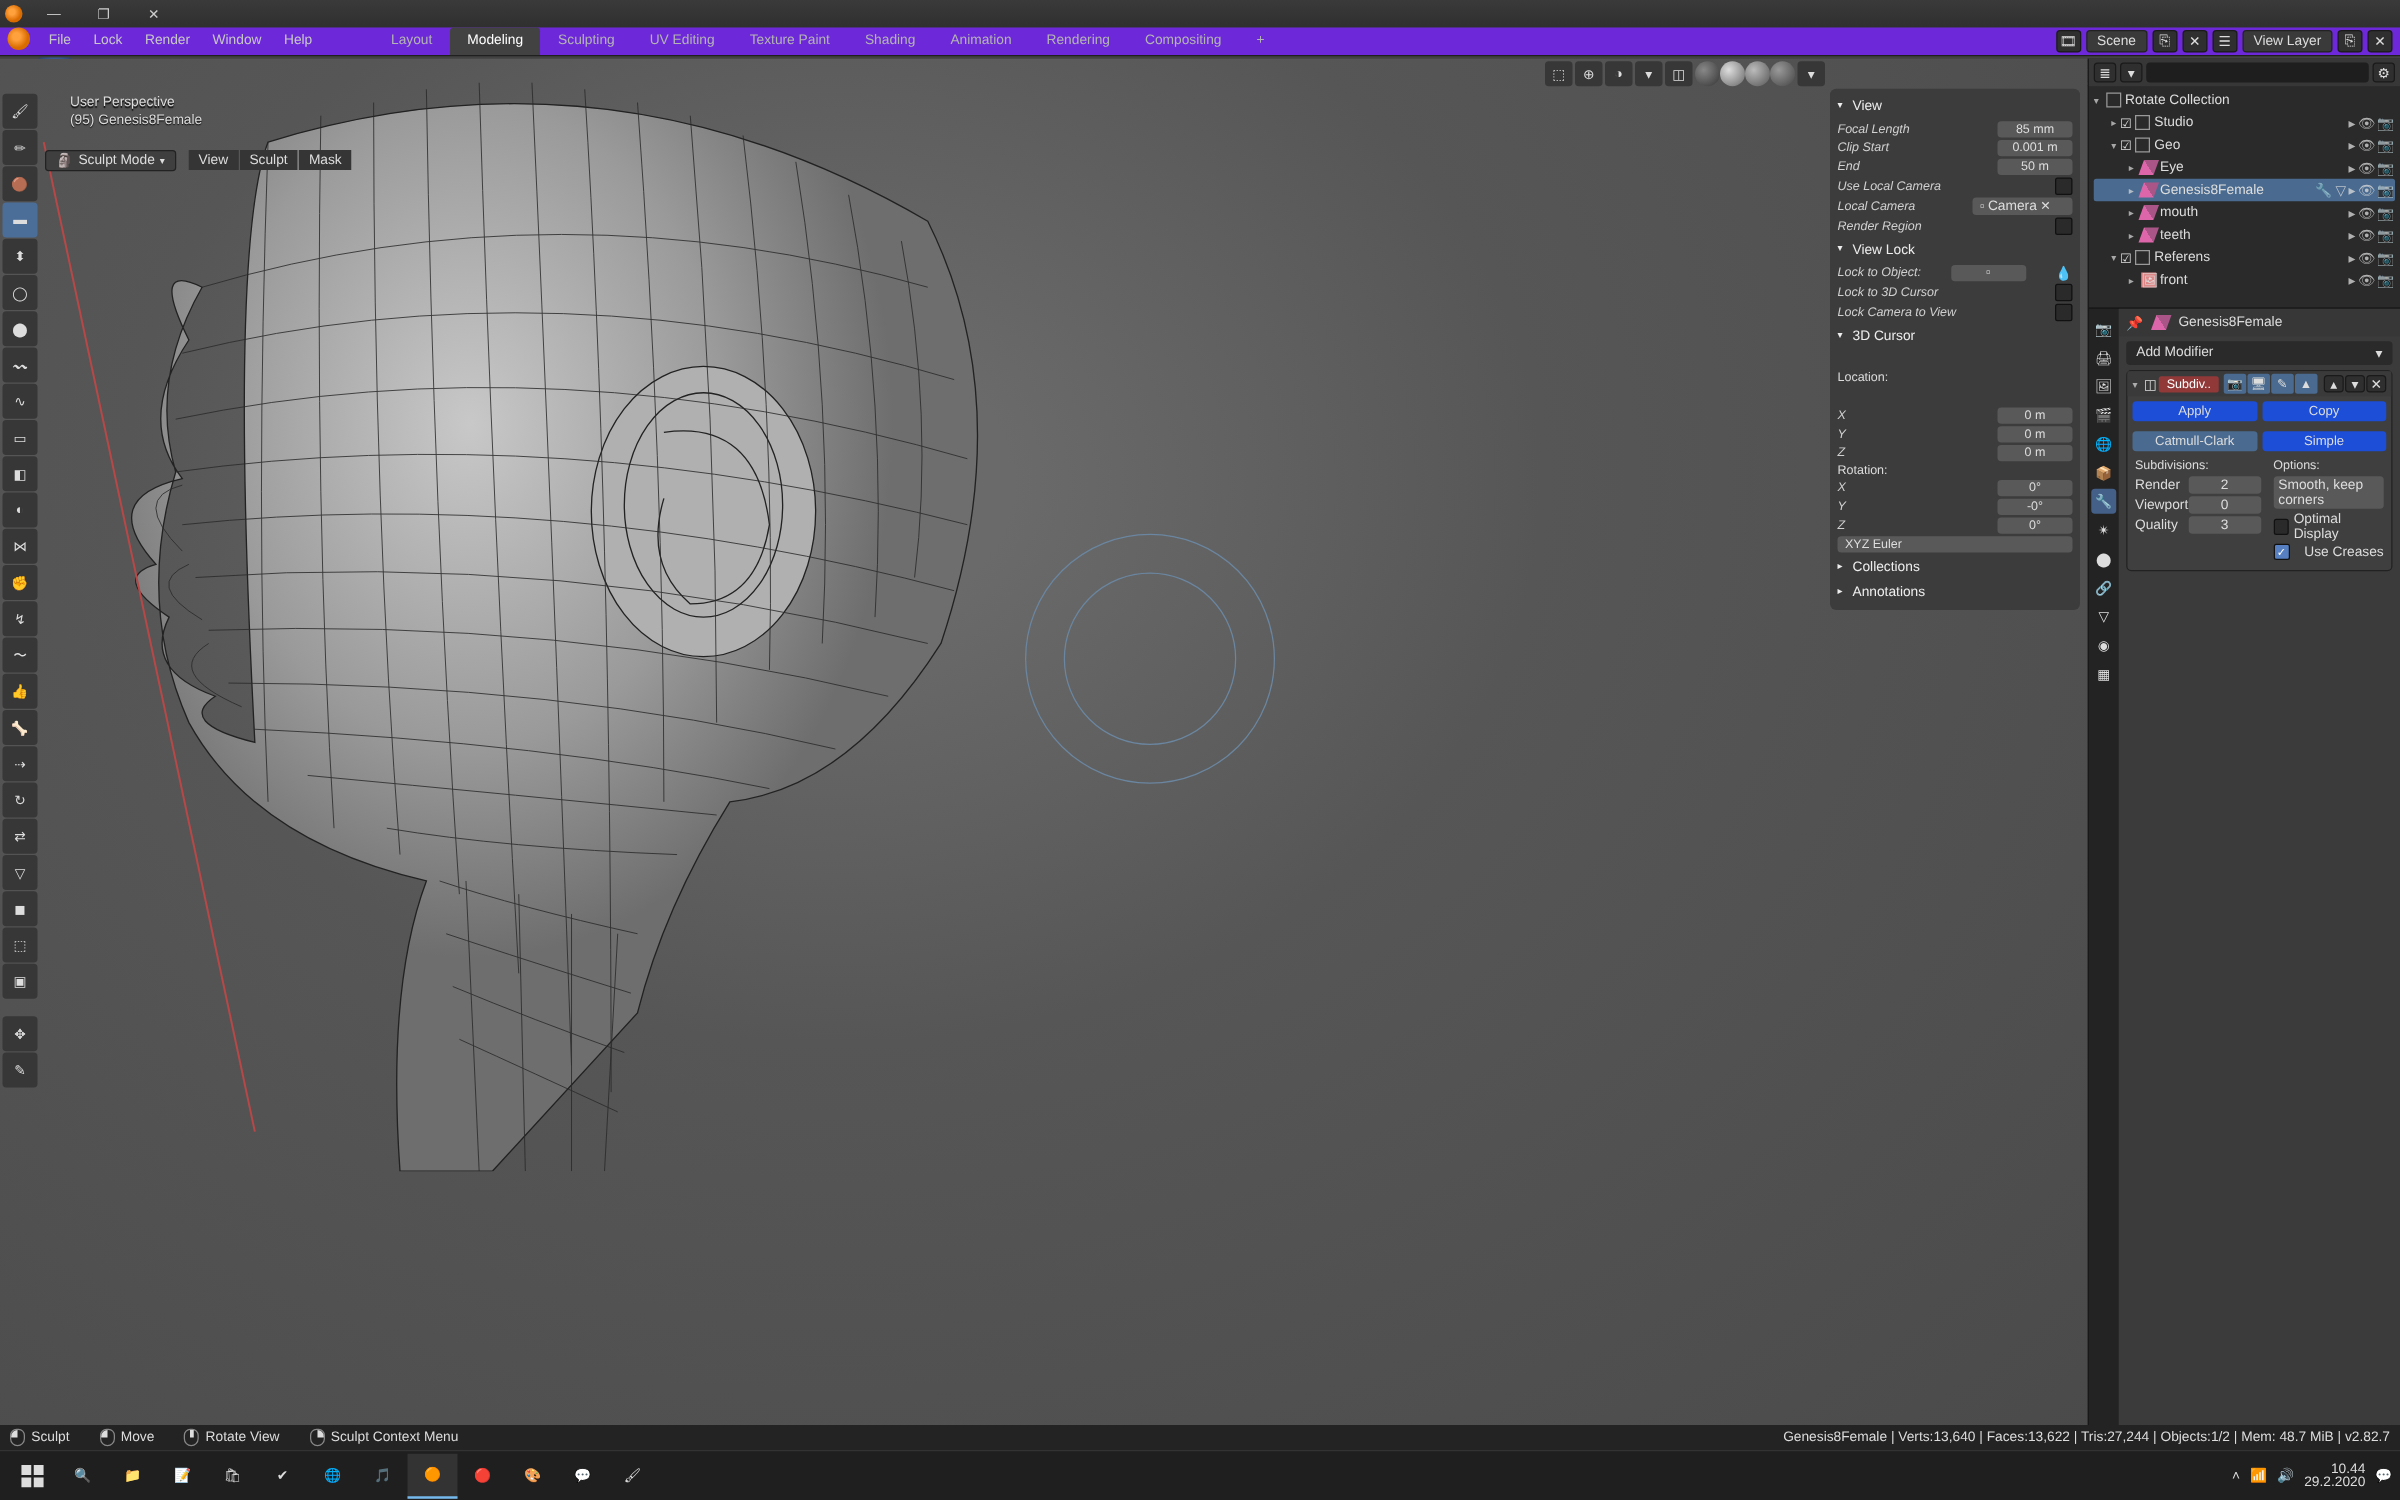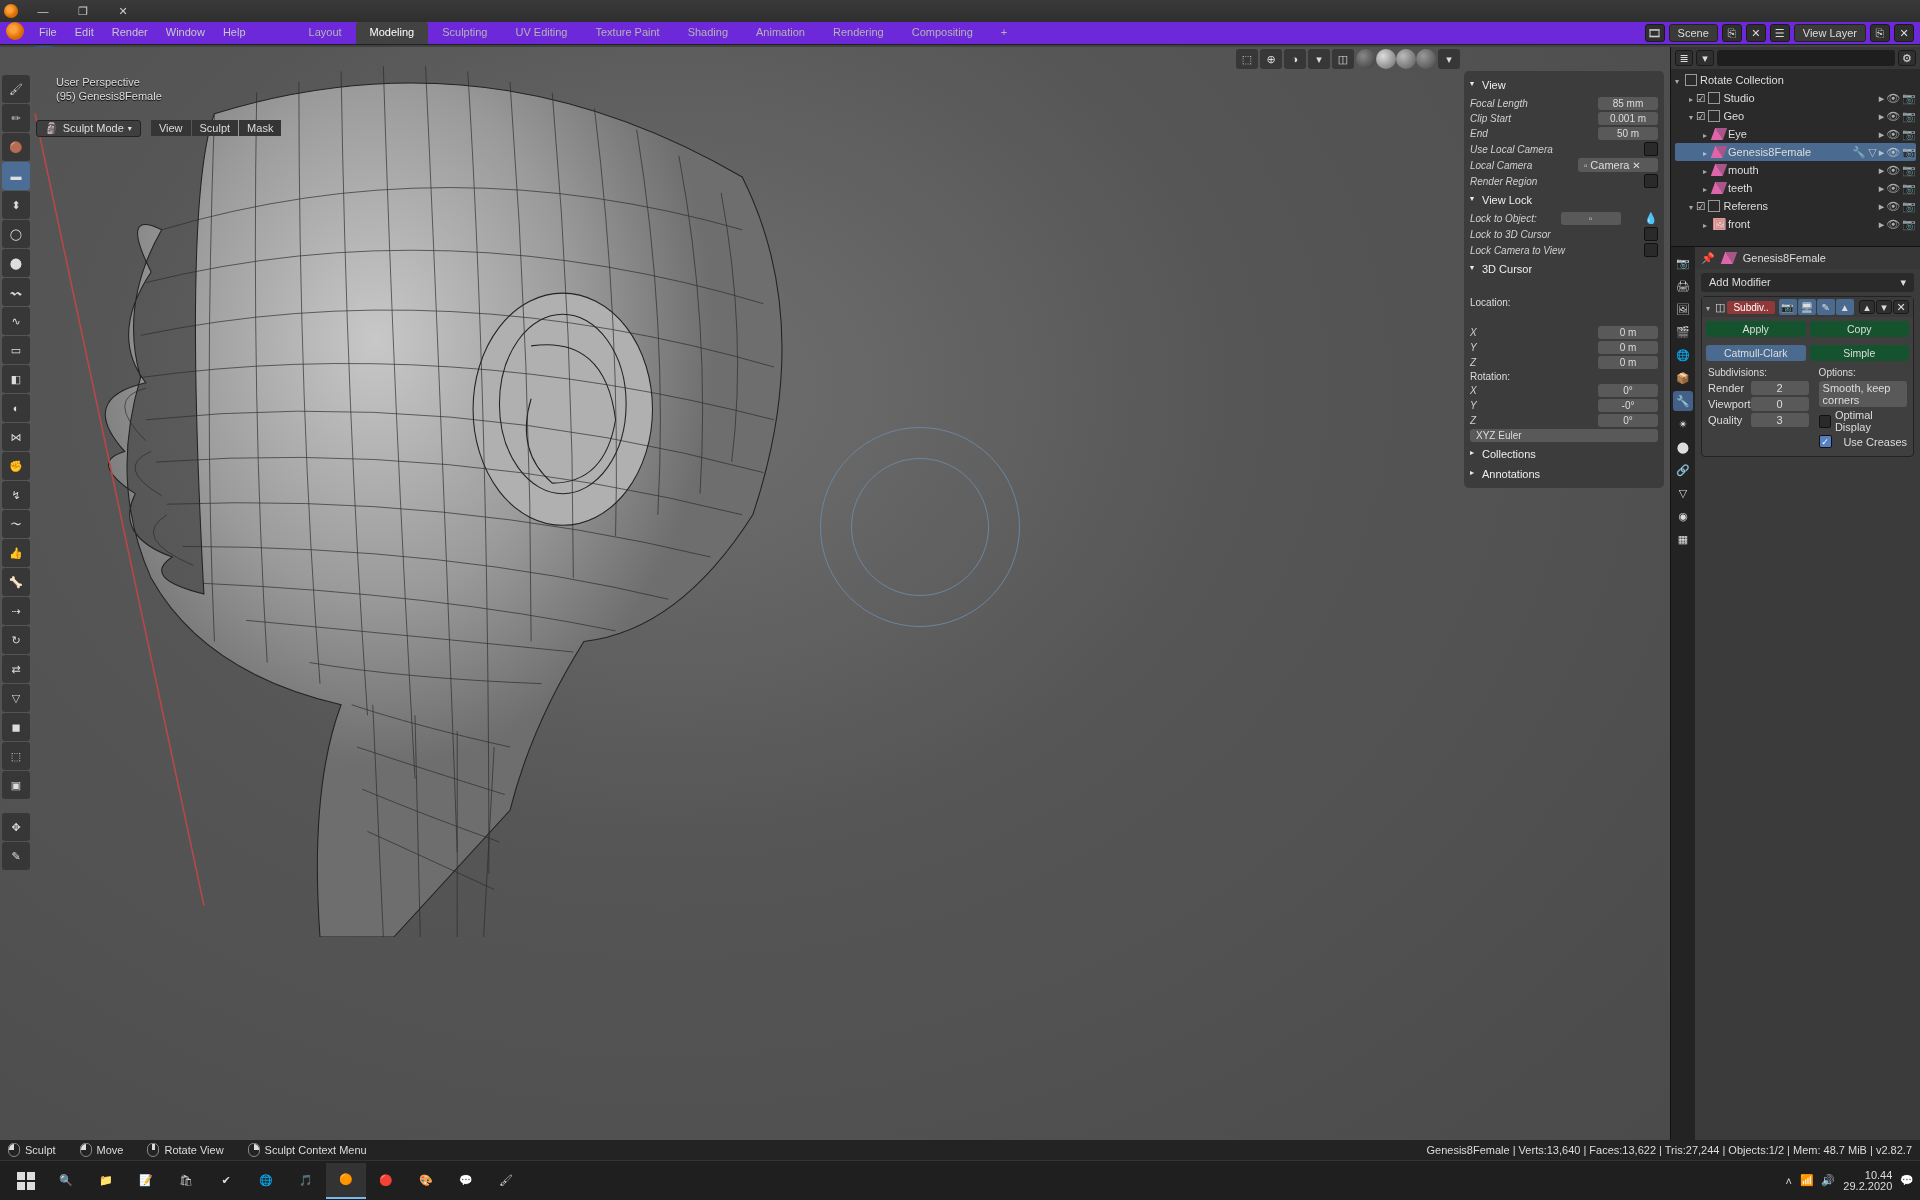--- a/index.html
+++ b/index.html
@@ -88,21 +88,21 @@
 .ptab.active { background:#446088; }
 .props-body { flex:1; background:#3b3b3b; padding:4px 6px; overflow:hidden; }
 .props-hdr { height:22px; background:#373737; margin:-4px -6px 4px -6px; padding:2px 6px; display:flex; align-items:center; gap:5px; }
 .mod-dd { background:#2a2a2a; border-radius:3px; padding:3px 8px; display:flex; justify-content:space-between; margin-bottom:4px; }
 .mod-box { background:#3f3f3f; border:1px solid #222; border-radius:4px; }
 .mod-top { display:flex; align-items:center; background:#3a3a3a; padding:2px 4px; gap:2px; }
 .mod-name { background:#913838; color:#fff; padding:1px 6px; border-radius:2px; font-size:10px; }
 .mod-btns { display:flex; gap:1px; margin-left:2px; }
 .mod-btns span { width:18px; height:16px; background:#4a6b8f; border-radius:2px; display:flex;align-items:center;justify-content:center; font-size:10px; }
 .mod-row { display:flex; gap:4px; padding:4px; }
-.btn-wide { flex:1; background:#14532d; border-radius:3px; text-align:center; padding:2px 0; font-size:10.5px;}
+.btn-wide { flex:1; background:#1d4ed8; border-radius:3px; text-align:center; padding:2px 0; font-size:10.5px;}
 .btn-wide.blue { background:#4a6b8f; }
 .mod-grid { padding: 2px 6px 6px 6px; }
 .mod-field { display:flex; justify-content:space-between; align-items:center; margin:2px 0; font-size:10.5px; }
 .num { background:#595959; border-radius:3px; padding:1px 0; width:58px; text-align:center; }
 .chk { width:13px;height:13px; background:#2a2a2a; border:1px solid #111; border-radius:2px; display:inline-flex;align-items:center;justify-content:center; }
 .chk.on{ background:#5680C2; }
 .chk.on::after{content:"✓"; font-size:9px; color:#fff;}
 
 
 .status { position:absolute; bottom:0; left:0; right:0; height:20px; background:#232323; display:flex; align-items:center; padding:0 8px; font-size:10.5px; color:#bbb; }
@@ -130,21 +130,21 @@
   <div class="win-btns">
     <div class="win-btn">—</div>
     <div class="win-btn">❐</div>
     <div class="win-btn">✕</div>
   </div>
 </div>
 
 <div class="topmenu">
   <span class="bl-logo"></span>
   <span class="menu-item">File</span>
-  <span class="menu-item">Edit</span>
+  <span class="menu-item">Lock</span>
   <span class="menu-item">Render</span>
   <span class="menu-item">Window</span>
   <span class="menu-item">Help</span>
   <div class="workspace-tabs">
     <span class="ws-tab">Layout</span>
     <span class="ws-tab active">Modeling</span>
     <span class="ws-tab">Sculpting</span>
     <span class="ws-tab">UV Editing</span>
     <span class="ws-tab">Texture Paint</span>
     <span class="ws-tab">Shading</span>

